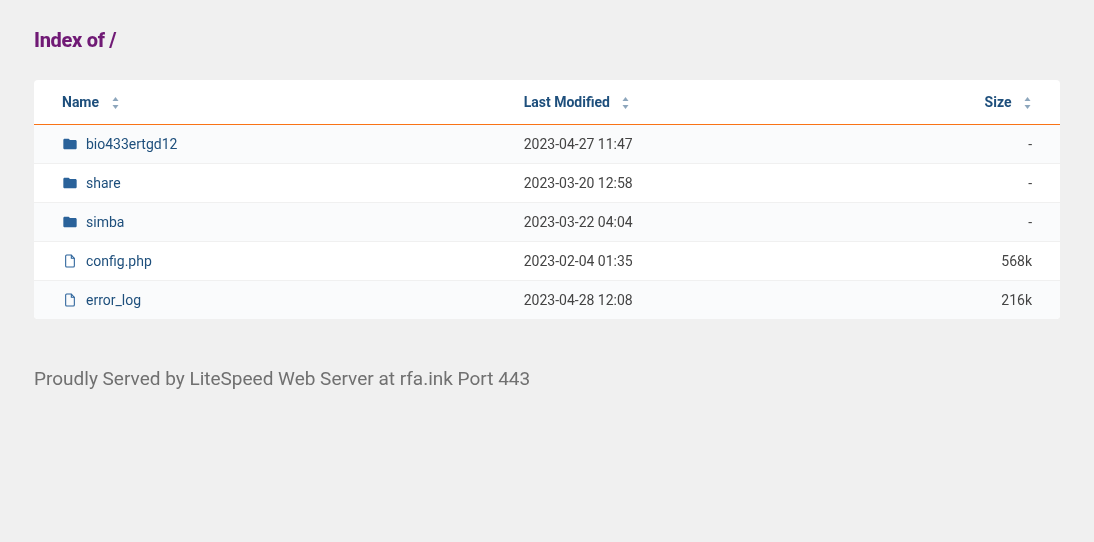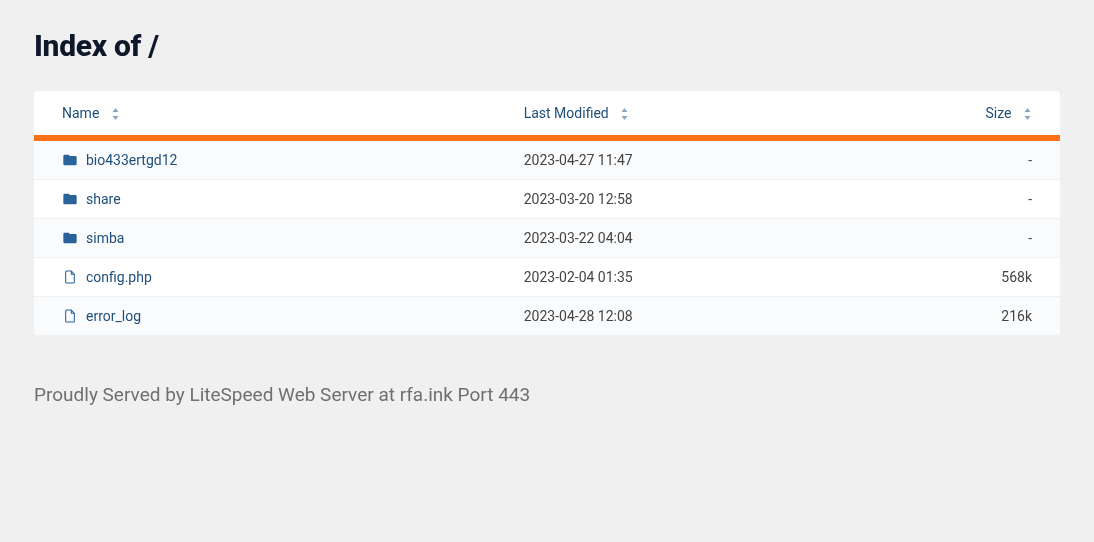--- a/index.html
+++ b/index.html
@@ -11,23 +11,23 @@
       font-family: -apple-system, BlinkMacSystemFont, "Segoe UI", Roboto, "Helvetica Neue", Arial, sans-serif;
       background: #f0f0f0;
       color: #333;
       font-size: 14px;
       padding: 0;
     }
     .container {
       padding: 28px 34px 28px 34px;
     }
     h1 {
-      font-size: 30px;
+      font-size: 20px;
       font-weight: 800;
-      color: #0f172a;
+      color: #701a75;
       margin-bottom: 28px;
       letter-spacing: -0.3px;
     }
     .filter-box {
       width: 220px;
       margin-bottom: 30px;
     }
     .filter-box input {
       width: 100%;
       padding: 9px 12px;
@@ -46,23 +46,23 @@
       overflow: hidden;
     }
     table {
       width: 100%;
       border-collapse: collapse;
     }
     thead th {
       text-align: left;
       padding: 14px 28px 14px 28px;
       font-size: 14px;
-      font-weight: 400;
+      font-weight: 700;
       color: #1e4f7c;
-      border-bottom: 6px solid #f97316;
+      border-bottom: 1px solid #f97316;
       white-space: nowrap;
     }
     thead th.col-size {
       text-align: right;
     }
     .sort-icon {
       display: inline-block;
       vertical-align: middle;
       margin-left: 8px;
       opacity: 0.5;

